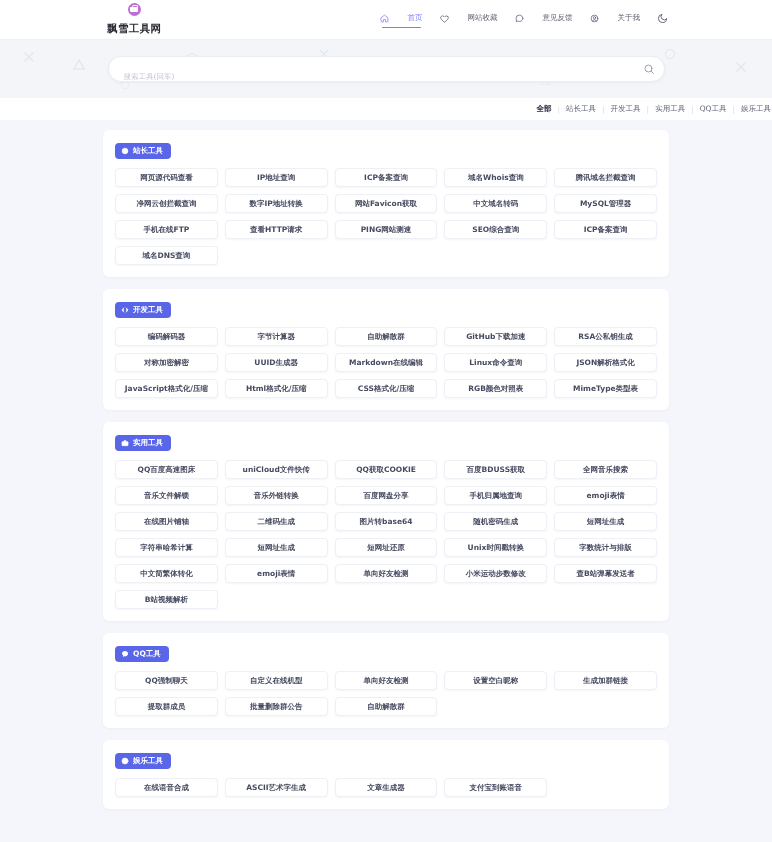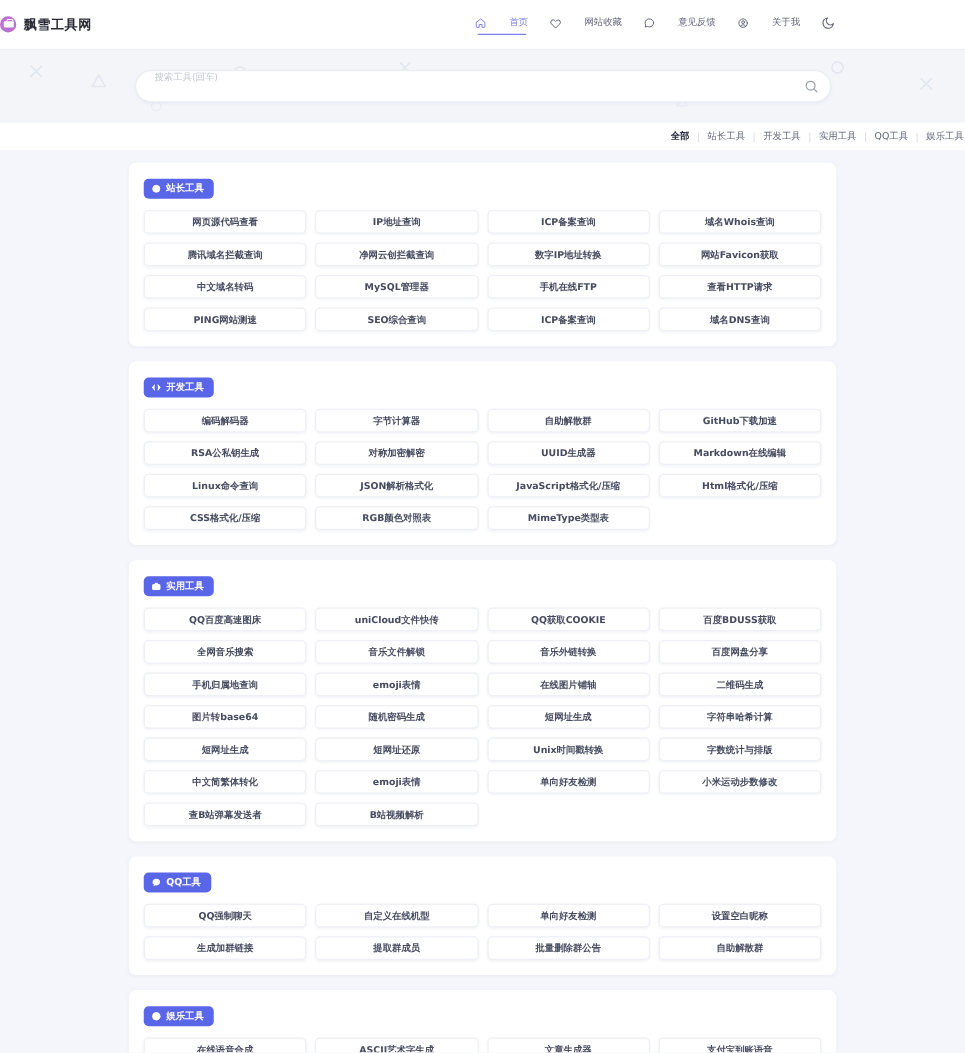--- a/index.html
+++ b/index.html
@@ -20,20 +20,22 @@
     align-items: center;
     padding: 0 16px 0 0;
     position: relative;
     z-index: 5;
     border-bottom: 1px solid #f0f0f4;
   }
   .brand {
     display: flex;
     align-items: center;
     gap: 6px;
+    margin-left: 107px;
+    flex-direction: column;
   }
   .brand-logo {
     width: 13px; height: 13px;
     border-radius: 50%;
     background: #bb6fd0;
     position: relative;
     flex: 0 0 auto;
   }
   .brand-logo::after {
     content: "";
@@ -120,21 +122,21 @@
     z-index: 2;
   }
   .search-box {
     width: 100%;
     height: 26px;
     border-radius: 13px;
     background: #ffffff;
     border: 1px solid #ebedf2;
     box-shadow: 0 1px 3px rgba(40,50,90,.05);
     display: flex;
-    align-items: flex-start;
+    align-items: flex-end;
     padding: 0 30px 0 15px;
   }
   .search-input {
     border: none;
     outline: none;
     background: transparent;
     width: 100%;
     font-size: 7.5px;
     color: #3b3e50;
     font-family: inherit;
@@ -194,21 +196,21 @@
     border-radius: 4px;
     padding: 3px 8px 3px 6px;
     margin-bottom: 9px;
     white-space: nowrap;
   }
   .sec-badge .bico { width: 8px; height: 8px; display: block; }
   .sec-badge .bico svg { width: 8px; height: 8px; display: block; fill: #fff; }
 
   .grid {
     display: grid;
-    grid-template-columns: repeat(4, 1fr);
+    grid-template-columns: repeat(5, 1fr);
     gap: 7px;
   }
   .tool {
     height: 19px;
     background: #ffffff;
     border: 1px solid #eef0f5;
     border-radius: 4px;
     display: flex;
     align-items: center;
     justify-content: center;

